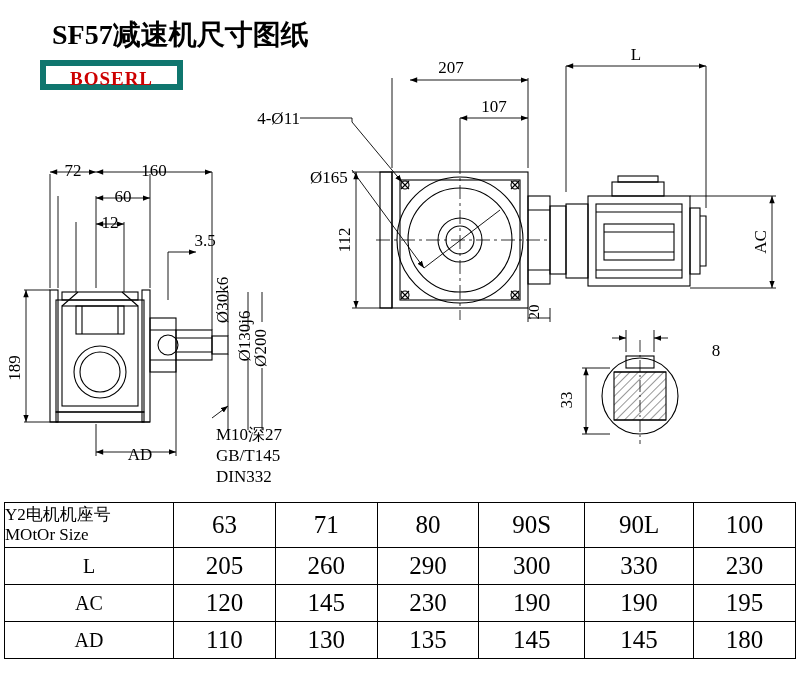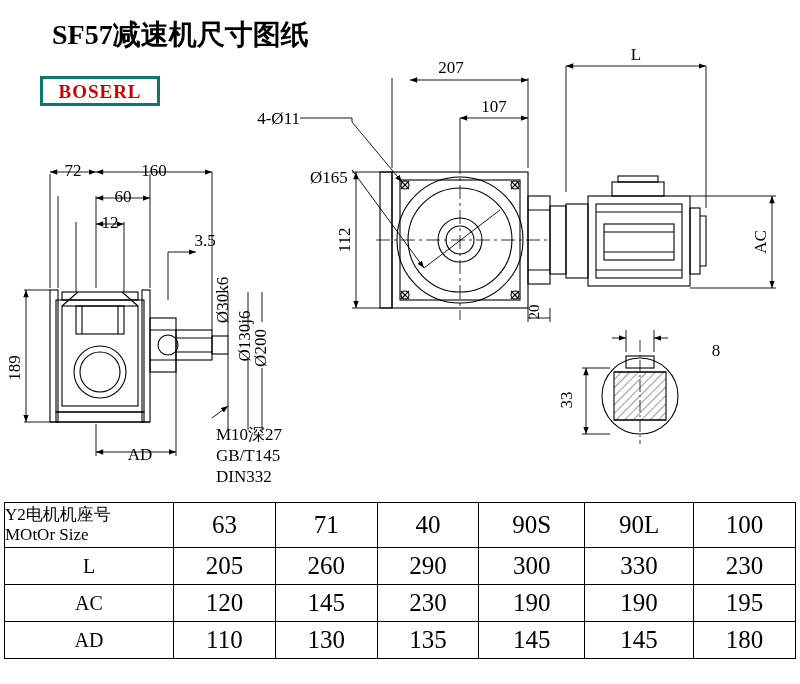--- a/index.html
+++ b/index.html
@@ -1,19 +1,19 @@
 <!DOCTYPE html>
 <html><head>
 <meta charset="utf-8">
 <style>
   html,body{margin:0;padding:0;background:#ffffff;}
   body{width:800px;height:684px;position:relative;font-family:"Liberation Serif",serif;color:#000;}
   .root{position:absolute;left:0;top:0;width:800px;height:684px;overflow:hidden;}
   .title{position:absolute;left:52px;top:16px;font-size:28px;font-weight:bold;font-family:"Liberation Serif",serif;letter-spacing:0px;white-space:nowrap;}
-  .logo{position:absolute;left:40px;top:76px;width:120px;height:30px;border:3px solid #0f766e;box-sizing:border-box;}
+  .logo{position:absolute;left:40px;top:60px;width:143px;height:30px;border:6px solid #0f766e;box-sizing:border-box;}
   .logo span{display:block;text-align:center;line-height:26px;font-family:"Liberation Serif",serif;font-weight:bold;font-size:19px;color:#cc0000;letter-spacing:1px;}
   svg.draw{position:absolute;left:0;top:0;width:800px;height:684px;}
   .lbl{font-family:"Liberation Serif",serif;font-size:17px;fill:#000;}
   .lbl-s{font-family:"Liberation Serif",serif;font-size:15px;fill:#000;}
   table.spec{position:absolute;left:4px;top:502px;border-collapse:collapse;width:792px;font-family:"Liberation Serif",serif;}
   table.spec td{border:1px solid #000;text-align:center;font-size:25px;height:36px;padding:0;}
   table.spec td.hdrcell{font-size:17px;line-height:20px;padding:2px 0;text-align:left;width:168px;}
   table.spec td.rowlbl{font-size:20px;width:168px;}
 </style>
 </head>
@@ -208,21 +208,21 @@
 
   <table class="spec">
     <tbody>
       <tr>
         <td class="hdrcell">
           <div>Y2电机机座号</div>
           <div>MOtOr Size</div>
         </td>
         <td>63</td>
         <td>71</td>
-        <td>40</td>
+        <td>80</td>
         <td>90S</td>
         <td>90L</td>
         <td>100</td>
       </tr>
       <tr>
         <td class="rowlbl">L</td>
         <td>205</td>
         <td>260</td>
         <td>290</td>
         <td>300</td>

